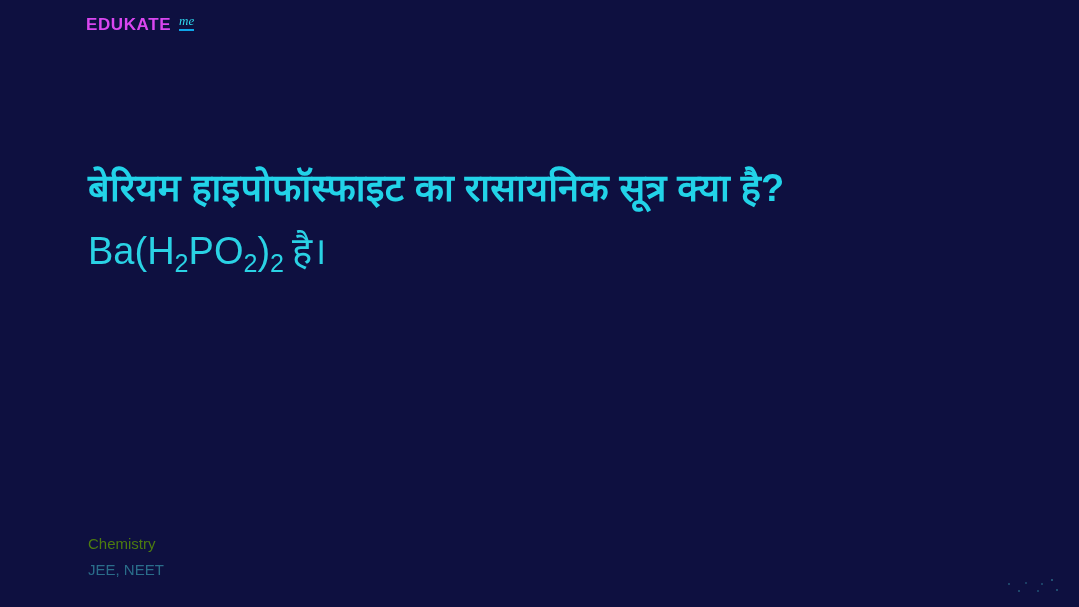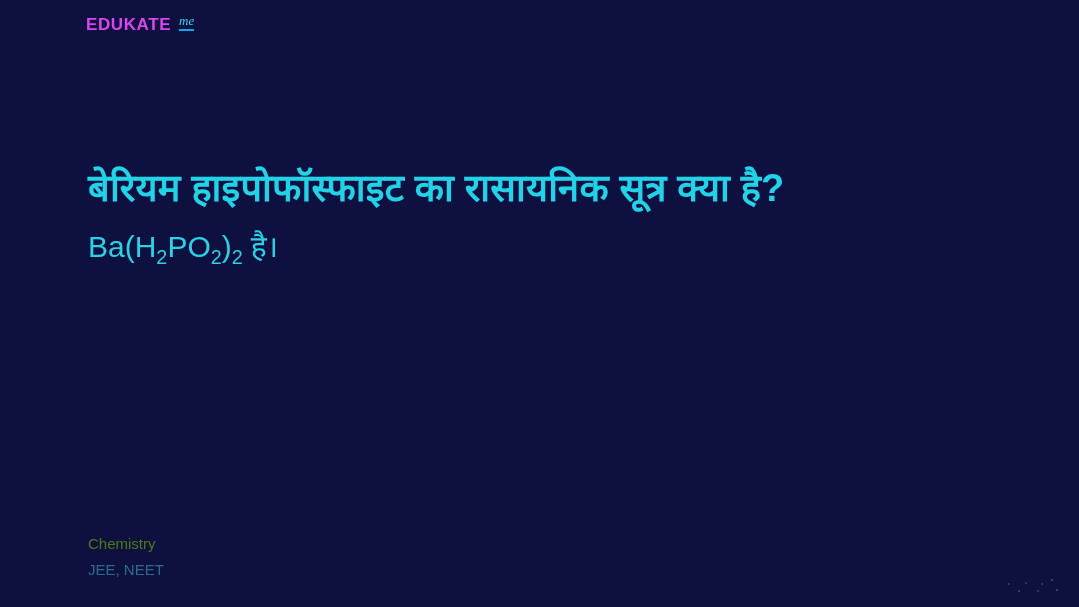--- a/index.html
+++ b/index.html
@@ -69,21 +69,21 @@
   }
 
   
   .answer {
     position: absolute;
     left: 88px;
     top: 228px;
     color: #2ad2e4;
     font-family: "Liberation Sans", "DejaVu Sans", sans-serif;
     font-weight: 400;
-    font-size: 30px;
+    font-size: 38px;
     line-height: 1.25;
     white-space: nowrap;
   }
   .answer sub {
     font-size: 0.66em;
     vertical-align: -0.33em;
     line-height: 0;
   }
   .answer .suffix {
     margin-left: 8px;

